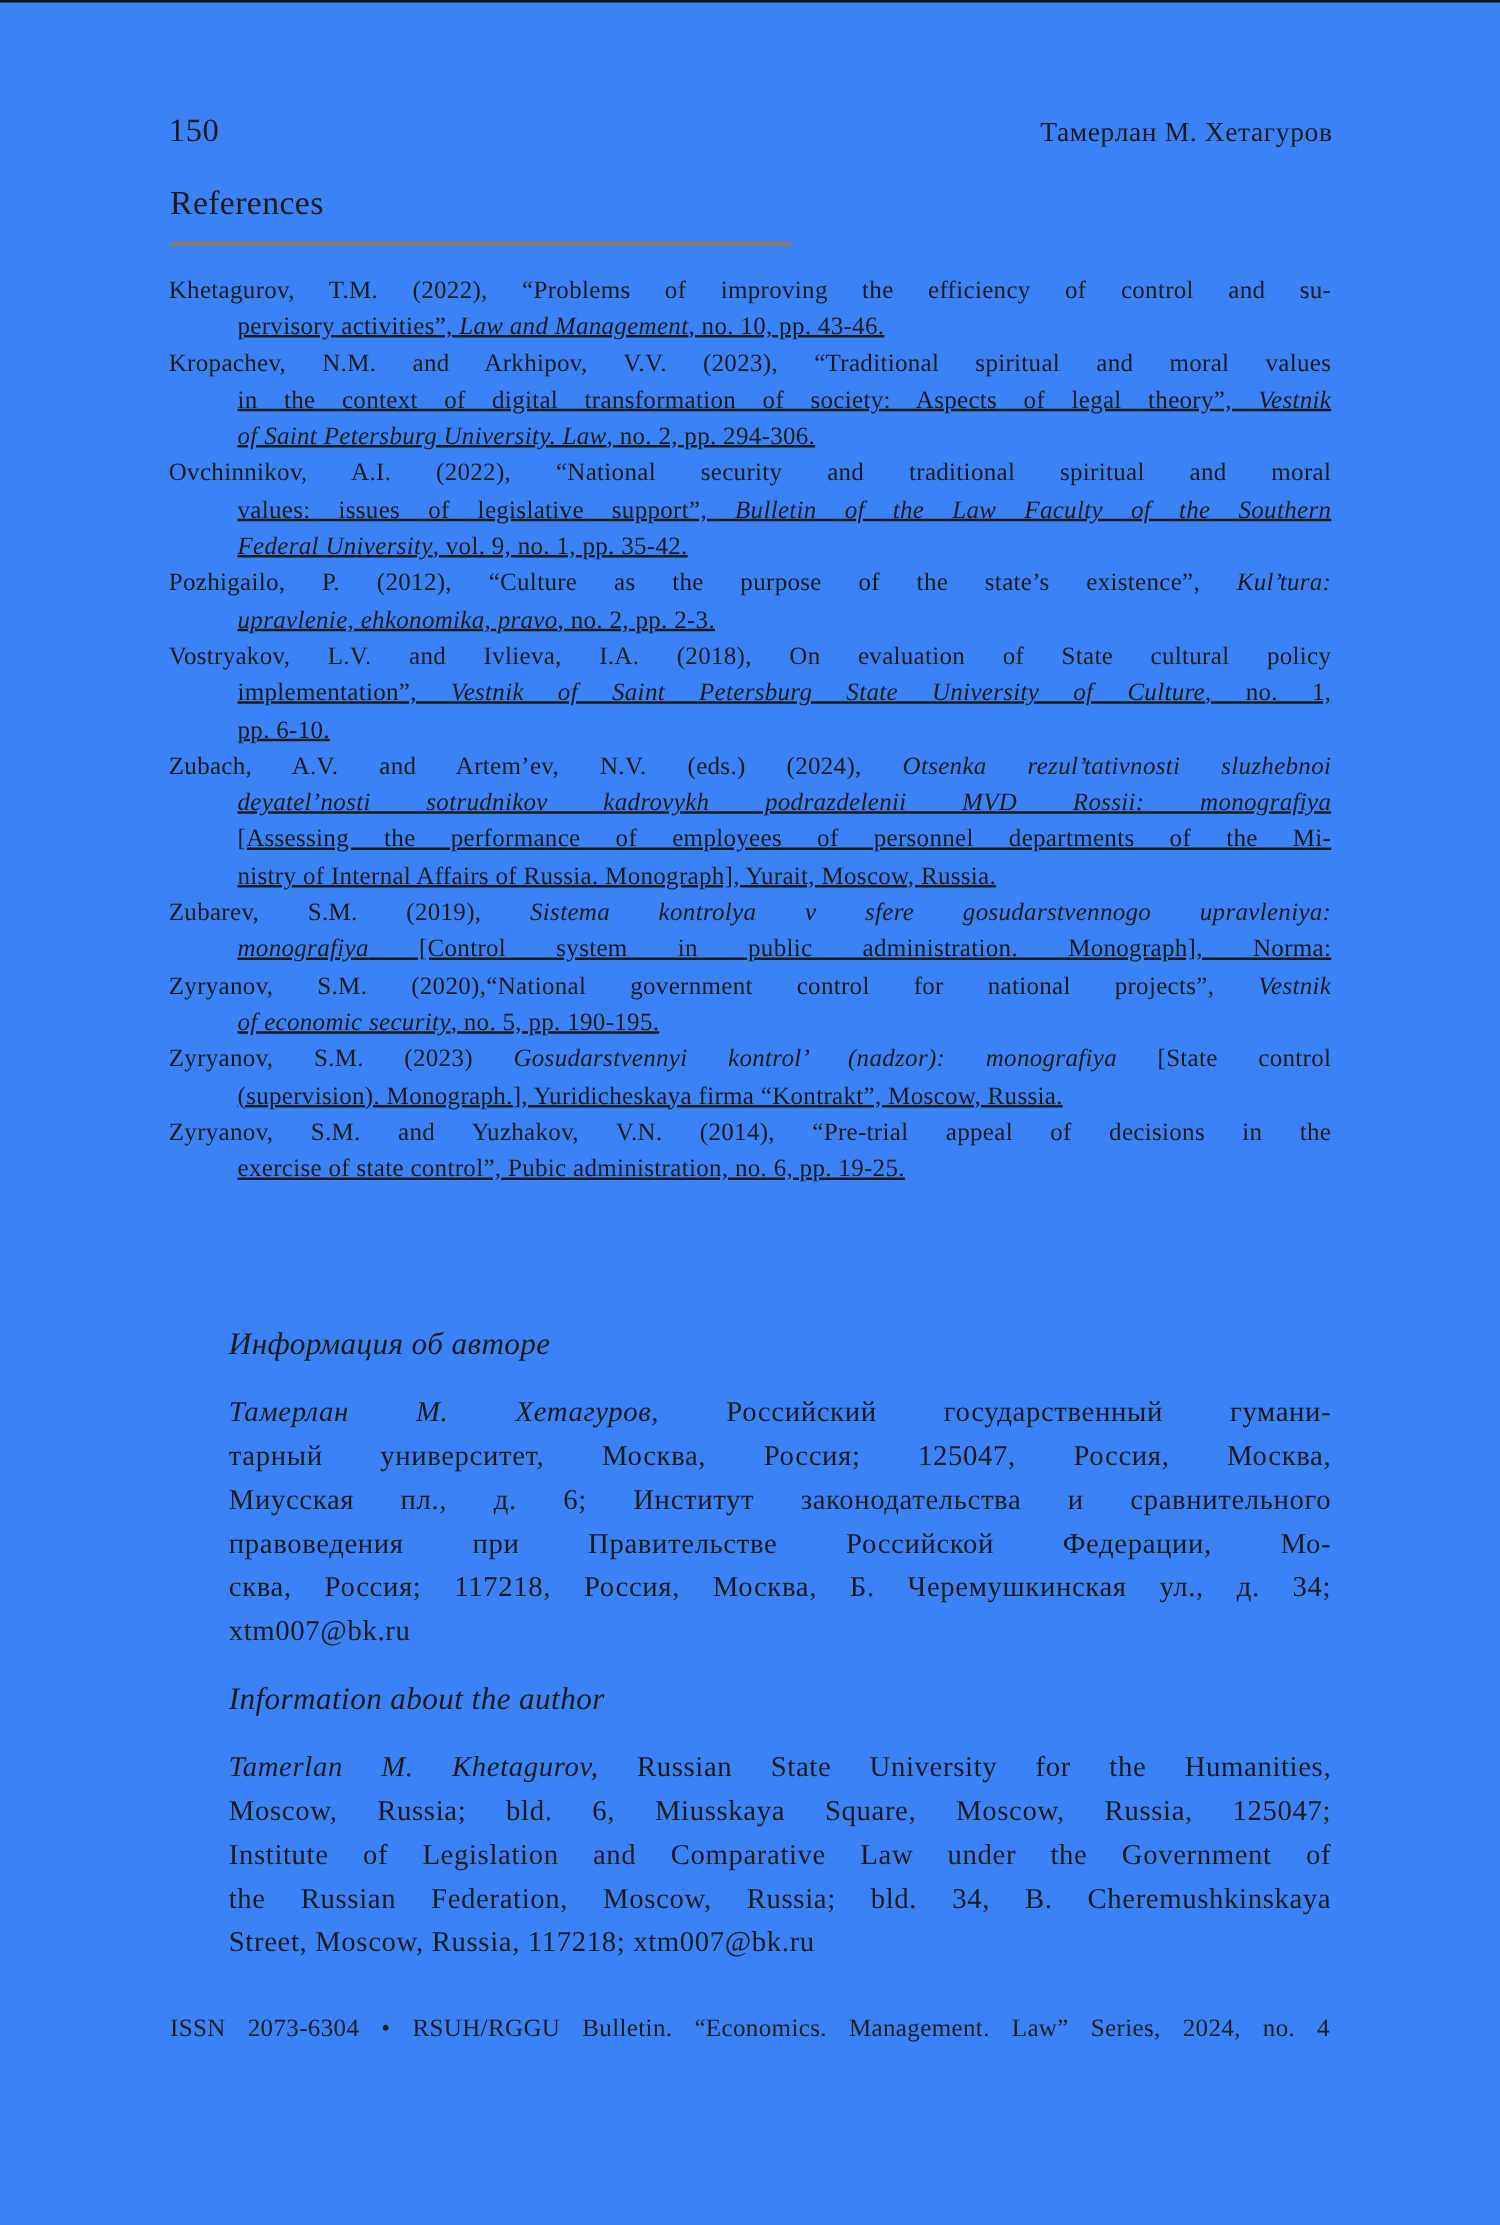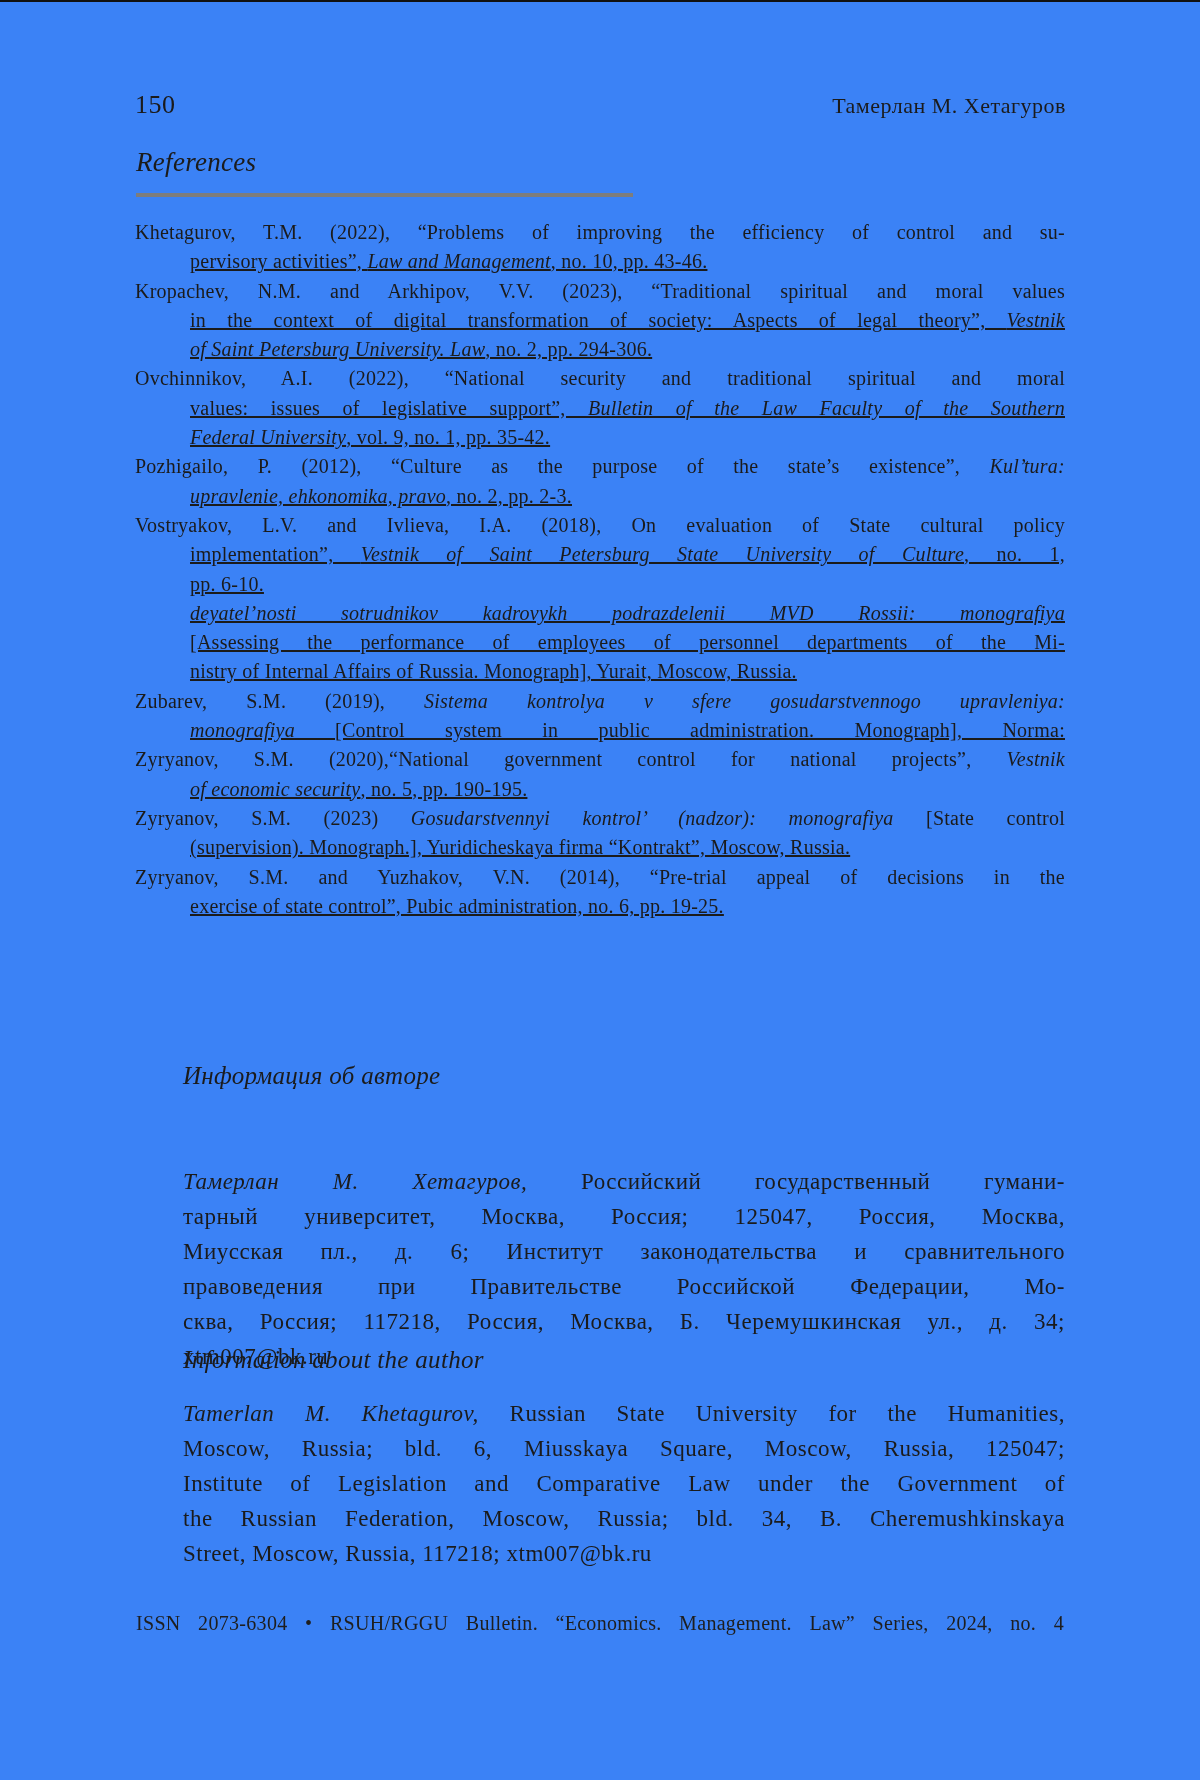--- a/index.html
+++ b/index.html
@@ -19,21 +19,21 @@
     background: #111;
   }
   .header {
     position: absolute; top: 90px; left: 135px; right: 134px;
     display: flex; justify-content: space-between; align-items: baseline;
   }
   .page-number { font-size: 26px; letter-spacing: 0.5px; }
   .running-head { font-size: 22px; letter-spacing: 0.5px; }
   .refs-heading {
     position: absolute; top: 147px; left: 136px;
-    font-size: 27px; font-style: italic; letter-spacing: 0.3px;
+    font-size: 27px; letter-spacing: 0.3px;
   }
   .refs-rule {
     position: absolute; top: 193px; left: 136px;
     width: 497px; height: 4px;
     background: #7d7d7d;
   }
   .refs-list {
     position: absolute; top: 218px; left: 135px; width: 930px;
     font-size: 20px; line-height: 29.3px; letter-spacing: 0.25px;
   }
@@ -44,21 +44,21 @@
   .info-heading {
     position: absolute; left: 183px;
     font-size: 25px; font-style: italic; letter-spacing: 0.3px;
   }
   .info-heading.ru { top: 1062px; }
   .info-heading.en { top: 1346px; }
   .info-para {
     position: absolute; left: 183px; width: 882px;
     font-size: 23px; line-height: 35px; letter-spacing: 0.5px;
   }
-  .info-para.ru { top: 1164px; }
+  .info-para.ru { top: 1112px; }
   .info-para.en { top: 1396px; }
   .footer {
     position: absolute; top: 1612px; left: 136px; width: 928px;
     font-size: 20px; letter-spacing: 0.3px;
     text-align: justify; text-align-last: justify;
     color: #1e1e1e;
   }
 </style>
 </head>
 <body>
@@ -92,20 +92,21 @@
       <div>
         <div class="tline"><span>Pozhigailo, P. (2012), “Culture as the purpose of the state’s existence”, </span><span class="it">Kul’tura:</span></div>
         <div class="tline hang lastline"><span class="it">upravlenie, ehkonomika, pravo</span><span>, no. 2, pp. 2-3.</span></div>
       </div>
       <div>
         <div class="tline"><span>Vostryakov, L.V. and Ivlieva, I.A. (2018), On evaluation of State cultural policy</span></div>
         <div class="tline hang"><span>implementation”, </span><span class="it">Vestnik of Saint Petersburg State University of Culture</span><span>, no. 1,</span></div>
         <div class="tline hang lastline"><span>pp. 6-10.</span></div>
       </div>
       <div>
+        <div class="tline"><span>Zubach, A.V. and Artem’ev, N.V. (eds.) (2024), </span><span class="it">Otsenka rezul’tativnosti sluzhebnoi</span></div>
         <div class="tline hang"><span class="it">deyatel’nosti sotrudnikov kadrovykh podrazdelenii MVD Rossii: monografiya</span></div>
         <div class="tline hang"><span>[Assessing the performance of employees of personnel departments of the Mi-</span></div>
         <div class="tline hang lastline"><span>nistry of Internal Affairs of Russia. Monograph], Yurait, Moscow, Russia.</span></div>
       </div>
       <div>
         <div class="tline"><span>Zubarev, S.M. (2019), </span><span class="it">Sistema kontrolya v sfere gosudarstvennogo upravleniya:</span></div>
         <div class="tline hang"><span class="it">monografiya</span><span> [Control system in public administration. Monograph], Norma:</span></div>
       </div>
       <div>
         <div class="tline"><span>Zyryanov, S.M. (2020),“National government control for national projects”, </span><span class="it">Vestnik</span></div>

